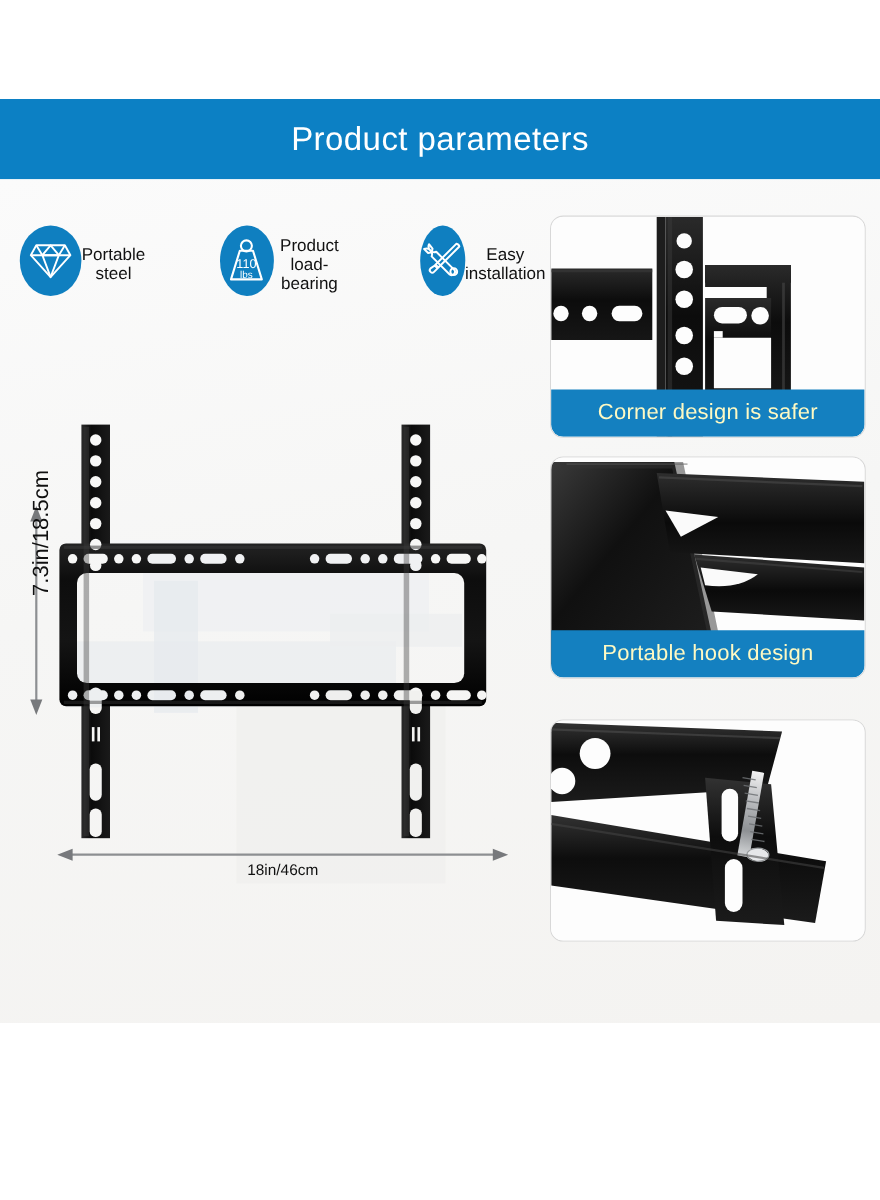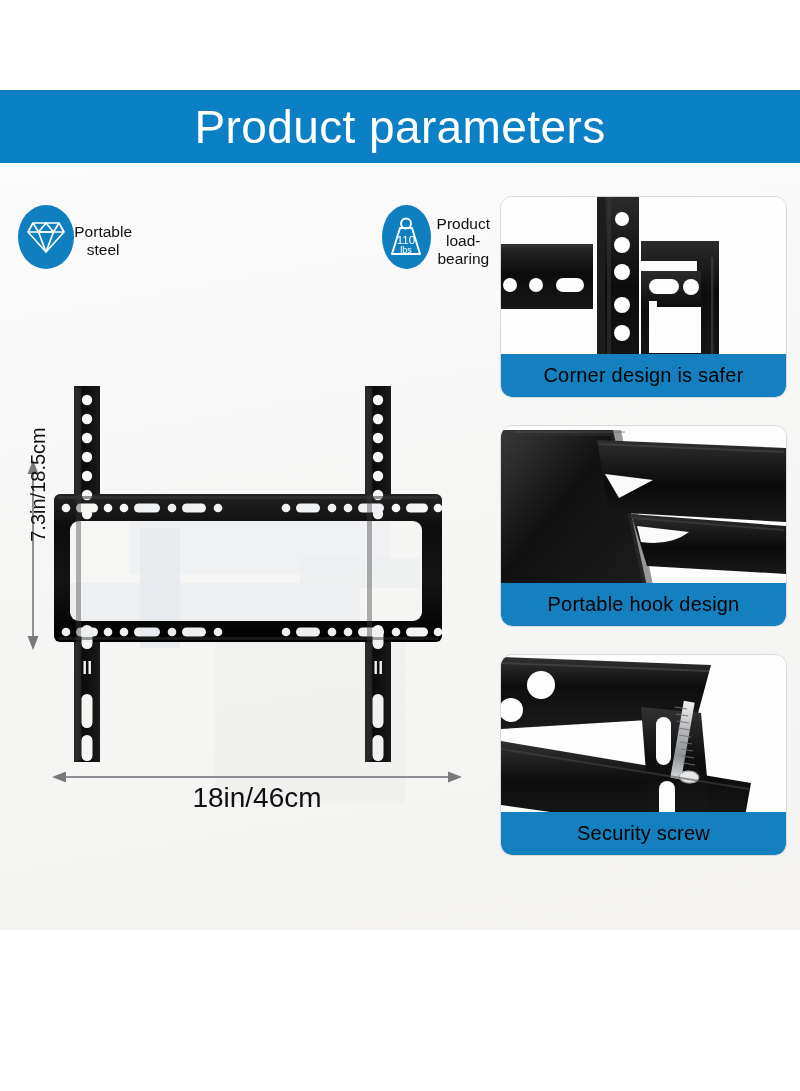--- a/index.html
+++ b/index.html
@@ -26,21 +26,21 @@
     top: 90px;
     width: 800px;
     height: 73px;
     background: #0c80c4;
     display: flex;
     align-items: center;
     justify-content: center;
   }
   #header-title {
     color: #ffffff;
-    font-size: 46px;
+    font-size: 30px;
     font-weight: 400;
     letter-spacing: 0.4px;
     line-height: 1;
   }
 
   
   #content {
     position: absolute;
     left: 0;
     top: 163px;
@@ -130,55 +130,55 @@
     top: 390px;
     width: 410px;
     height: 18px;
   }
   #dim-horizontal-label {
     position: absolute;
     left: 52px;
     top: 404px;
     width: 410px;
     text-align: center;
-    font-size: 28px;
+    font-size: 14px;
     color: #101010;
   }
 
   
   .panel {
     position: absolute;
     left: 500px;
     width: 287px;
     height: 202px;
     border: 1px solid #d8d8d8;
     border-radius: 12px;
     background: #ffffff;
     overflow: hidden;
   }
   #panel-0 { top: 33px; }
-  #panel-1 { top: 262px; }
+  #panel-1 { top: 252px; }
   #panel-2 { top: 491px; }
 
   .panel-photo {
     position: absolute;
     left: 0; top: 0;
     width: 100%;
     height: 100%;
     background: #fdfdfd;
     overflow: hidden;
   }
   .panel-caption {
     position: absolute;
     left: 0;
     bottom: 0;
     width: 100%;
     height: 43px;
     background: #1480c0;
-    color: #000000;
+    color: #fef9c3;
     font-size: 20px;
     display: flex;
     align-items: center;
     justify-content: center;
     letter-spacing: 0.2px;
   }
   
   #panel-0 .panel-caption,
   #panel-1 .panel-caption,
   #panel-2 .panel-caption {
@@ -221,20 +221,34 @@
             <path d="M14 12 H26 L34 38 H6 Z"></path>
             <text x="20" y="28" font-family="Liberation Sans, sans-serif" font-size="11.5" fill="#ffffff" stroke="none" text-anchor="middle">110</text>
             <text x="20" y="36.5" font-family="Liberation Sans, sans-serif" font-size="9" fill="#ffffff" stroke="none" text-anchor="middle">lbs</text>
           </svg>
         </div>
         <div class="feature-label">Product
 load-bearing</div>
       </div>
 
 
+      <div class="feature">
+        <div class="feature-circle">
+          <svg width="40" height="40" viewBox="0 0 40 40" fill="none" stroke="#ffffff" stroke-width="1.8" stroke-linejoin="round" stroke-linecap="round">
+
+            <path d="M8 5 a5.2 5.2 0 0 0 6.6 6.9 L31 28.3 a3 3 0 0 1 -4.2 4.2 L10.4 16.1 A5.2 5.2 0 0 0 3.6 9.4 L7.2 13 l3.4 -.6 l.6 -3.4 Z"></path>
+
+            <path d="M33 4.5 a3.2 3.2 0 0 1 2.6 2.6 L16.5 26.2 l-2.6 -2.6 Z"></path>
+            <path d="M13.2 24.4 l2.6 2.6 -3.2 3.2 a2.2 2.2 0 0 1 -3.2 -3.2 Z"></path>
+            <circle cx="30.5" cy="30" r="3.1"></circle>
+          </svg>
+        </div>
+        <div class="feature-label">Easy
+installation</div>
+      </div>
 
     </div>
 
     <div id="product-area">
 
       <div class="bg-shape" id="bg1"></div>
       <div class="bg-shape" id="bg2"></div>
       <div class="bg-shape" id="bg3"></div>
       <div class="bg-shape" id="bg4"></div>
       <div class="bg-shape" id="bg5"></div>
@@ -508,17 +522,16 @@
             </g>
 
             <ellipse cx="188" cy="122" rx="10" ry="6" fill="#e6e7e9" transform="rotate(10 188 122)"></ellipse>
             <ellipse cx="188" cy="122" rx="10" ry="6" fill="none" stroke="#9a9d9f" stroke-width="1"></ellipse>
           </g>
 
           <path d="M0 8 L208 16" stroke="#4d4d4d" stroke-width="2" opacity=".6" fill="none"></path>
           <path d="M0 94 L248 134" stroke="#464646" stroke-width="2" opacity=".55" fill="none"></path>
         </svg>
       </div>
-      <div class="panel-caption">Security screw</div>
     </div>
 
   </div>
 </div>
 
 </body></html>

